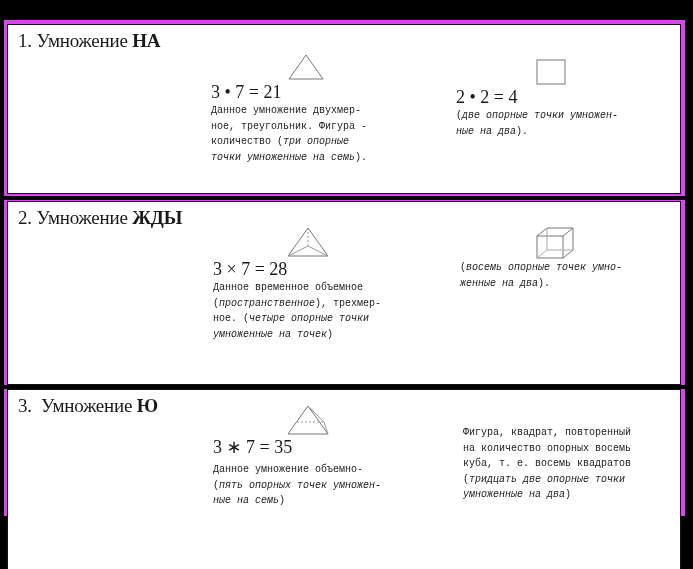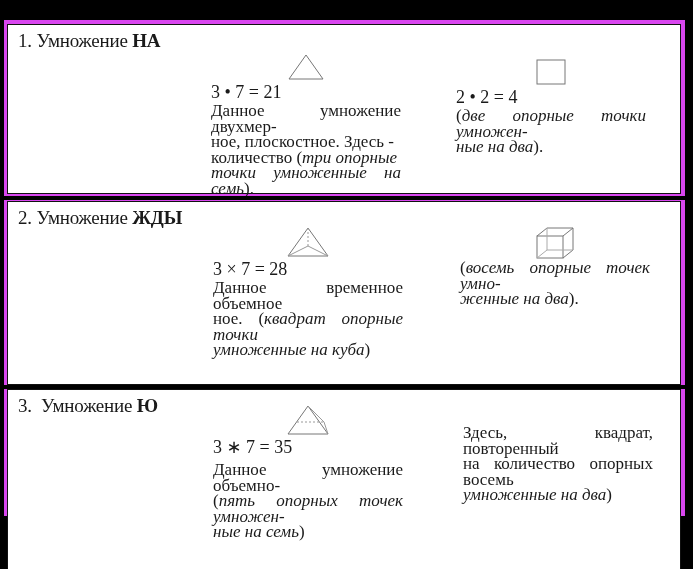--- a/index.html
+++ b/index.html
@@ -38,22 +38,23 @@
     }
     .figure {
       display: block; margin: 0 auto;
     }
     .eq {
       text-align: left; font-size: 18px; line-height: 22px;
       white-space: nowrap;
       font-family: Liberation Serif, serif;
     }
     .desc {
-      font-size: 17px; line-height: 15.5px; text-align: justify;
+      font-size: 10px; line-height: 15.5px; text-align: justify;
       text-align-last: left;
+      font-family: Liberation Mono, monospace;
     }
     .desc i { font-style: italic; }
   </style>
 </head>
 <body>
 
 <div class="page">
 
   <div class="panel" style="top:4px; height:170px;">
     <div class="title">
@@ -62,21 +63,21 @@
       <b>НА</b>
     </div>
 
     <div class="col" style="left:203px; top:28px;">
       <svg class="figure" width="40" height="28" viewBox="0 0 40 28">
         <polygon points="20,2 3,26 37,26" fill="none" stroke="#777" stroke-width="1"></polygon>
       </svg>
       <div class="eq">3 • 7 = 21</div>
       <div class="desc">
         <div><span>Данное умножение двухмер-</span></div>
-        <div><span>ное, плоскостное. Здесь -</span></div>
+        <div><span>ное, треугольник. Фигура -</span></div>
         <div><span>количество (</span><i>три опорные</i></div>
         <div><i>точки умноженные на семь</i><span>).</span></div>
       </div>
     </div>
 
     <div class="col" style="left:448px; top:33px;">
       <svg class="figure" width="32" height="28" viewBox="0 0 32 28">
         <rect x="2" y="2" width="28" height="24" fill="none" stroke="#777" stroke-width="1"></rect>
       </svg>
       <div class="eq">2 • 2 = 4</div>
@@ -97,22 +98,23 @@
     <div class="col" style="left:205px; top:24px;">
       <svg class="figure" width="44" height="32" viewBox="0 0 44 32">
         <polygon points="22,2 2,30 42,30" fill="none" stroke="#777" stroke-width="1"></polygon>
         <line x1="22" y1="2" x2="22" y2="20" stroke="#999" stroke-width="1" stroke-dasharray="2,2"></line>
         <line x1="2" y1="30" x2="22" y2="20" stroke="#999" stroke-width="1"></line>
         <line x1="42" y1="30" x2="22" y2="20" stroke="#999" stroke-width="1"></line>
       </svg>
       <div class="eq">3 × 7 = 28</div>
       <div class="desc">
         <div><span>Данное временное объемное</span></div>
-        <div><span>ное. (</span><i>квадрат опорные точки</i></div>
-        <div><i>умноженные на куба</i><span>)</span></div>
+        <div><span>(</span><i>пространственное</i><span>), трехмер-</span></div>
+        <div><span>ное. (</span><i>четыре опорные точки</i></div>
+        <div><i>умноженные на точек</i><span>)</span></div>
       </div>
     </div>
 
     <div class="col" style="left:452px; top:24px;">
       <svg class="figure" width="40" height="34" viewBox="0 0 40 34">
         <rect x="2" y="10" width="26" height="22" fill="none" stroke="#777" stroke-width="1"></rect>
         <polyline points="2,10 12,2 38,2 38,24 28,32" fill="none" stroke="#777" stroke-width="1"></polyline>
         <line x1="28" y1="10" x2="38" y2="2" stroke="#777" stroke-width="1"></line>
         <polyline points="2,32 12,24 38,24" fill="none" stroke="#aaa" stroke-width="1"></polyline>
         <line x1="12" y1="2" x2="12" y2="24" stroke="#aaa" stroke-width="1"></line>
@@ -141,22 +143,24 @@
       <div class="eq">3 ∗ 7 = 35</div>
       <div class="desc" style="margin-top:4px;">
         <div><span>Данное умножение объемно-</span></div>
         <div><span>(</span><i>пять опорных точек умножен-</i></div>
         <div><span> </span><i>ные на семь</i><span>)</span></div>
       </div>
     </div>
 
     <div class="col" style="left:455px; top:33px;">
       <div class="desc" style="margin-top:2px;">
-        <div><span>Здесь, квадрат, повторенный</span></div>
+        <div><span>Фигура, квадрат, повторенный</span></div>
         <div><span>на количество опорных восемь</span></div>
+        <div><span>куба, т. е. восемь квадратов</span></div>
+        <div><span>(</span><i>тридцать две опорные точки</i></div>
         <div><i>умноженные на два</i><span>)</span></div>
       </div>
     </div>
   </div>
 
   <div class="gap" style="top:176px;"></div>
   <div class="gap" style="top:365px;"></div>
 </div>
 
 </body></html>

